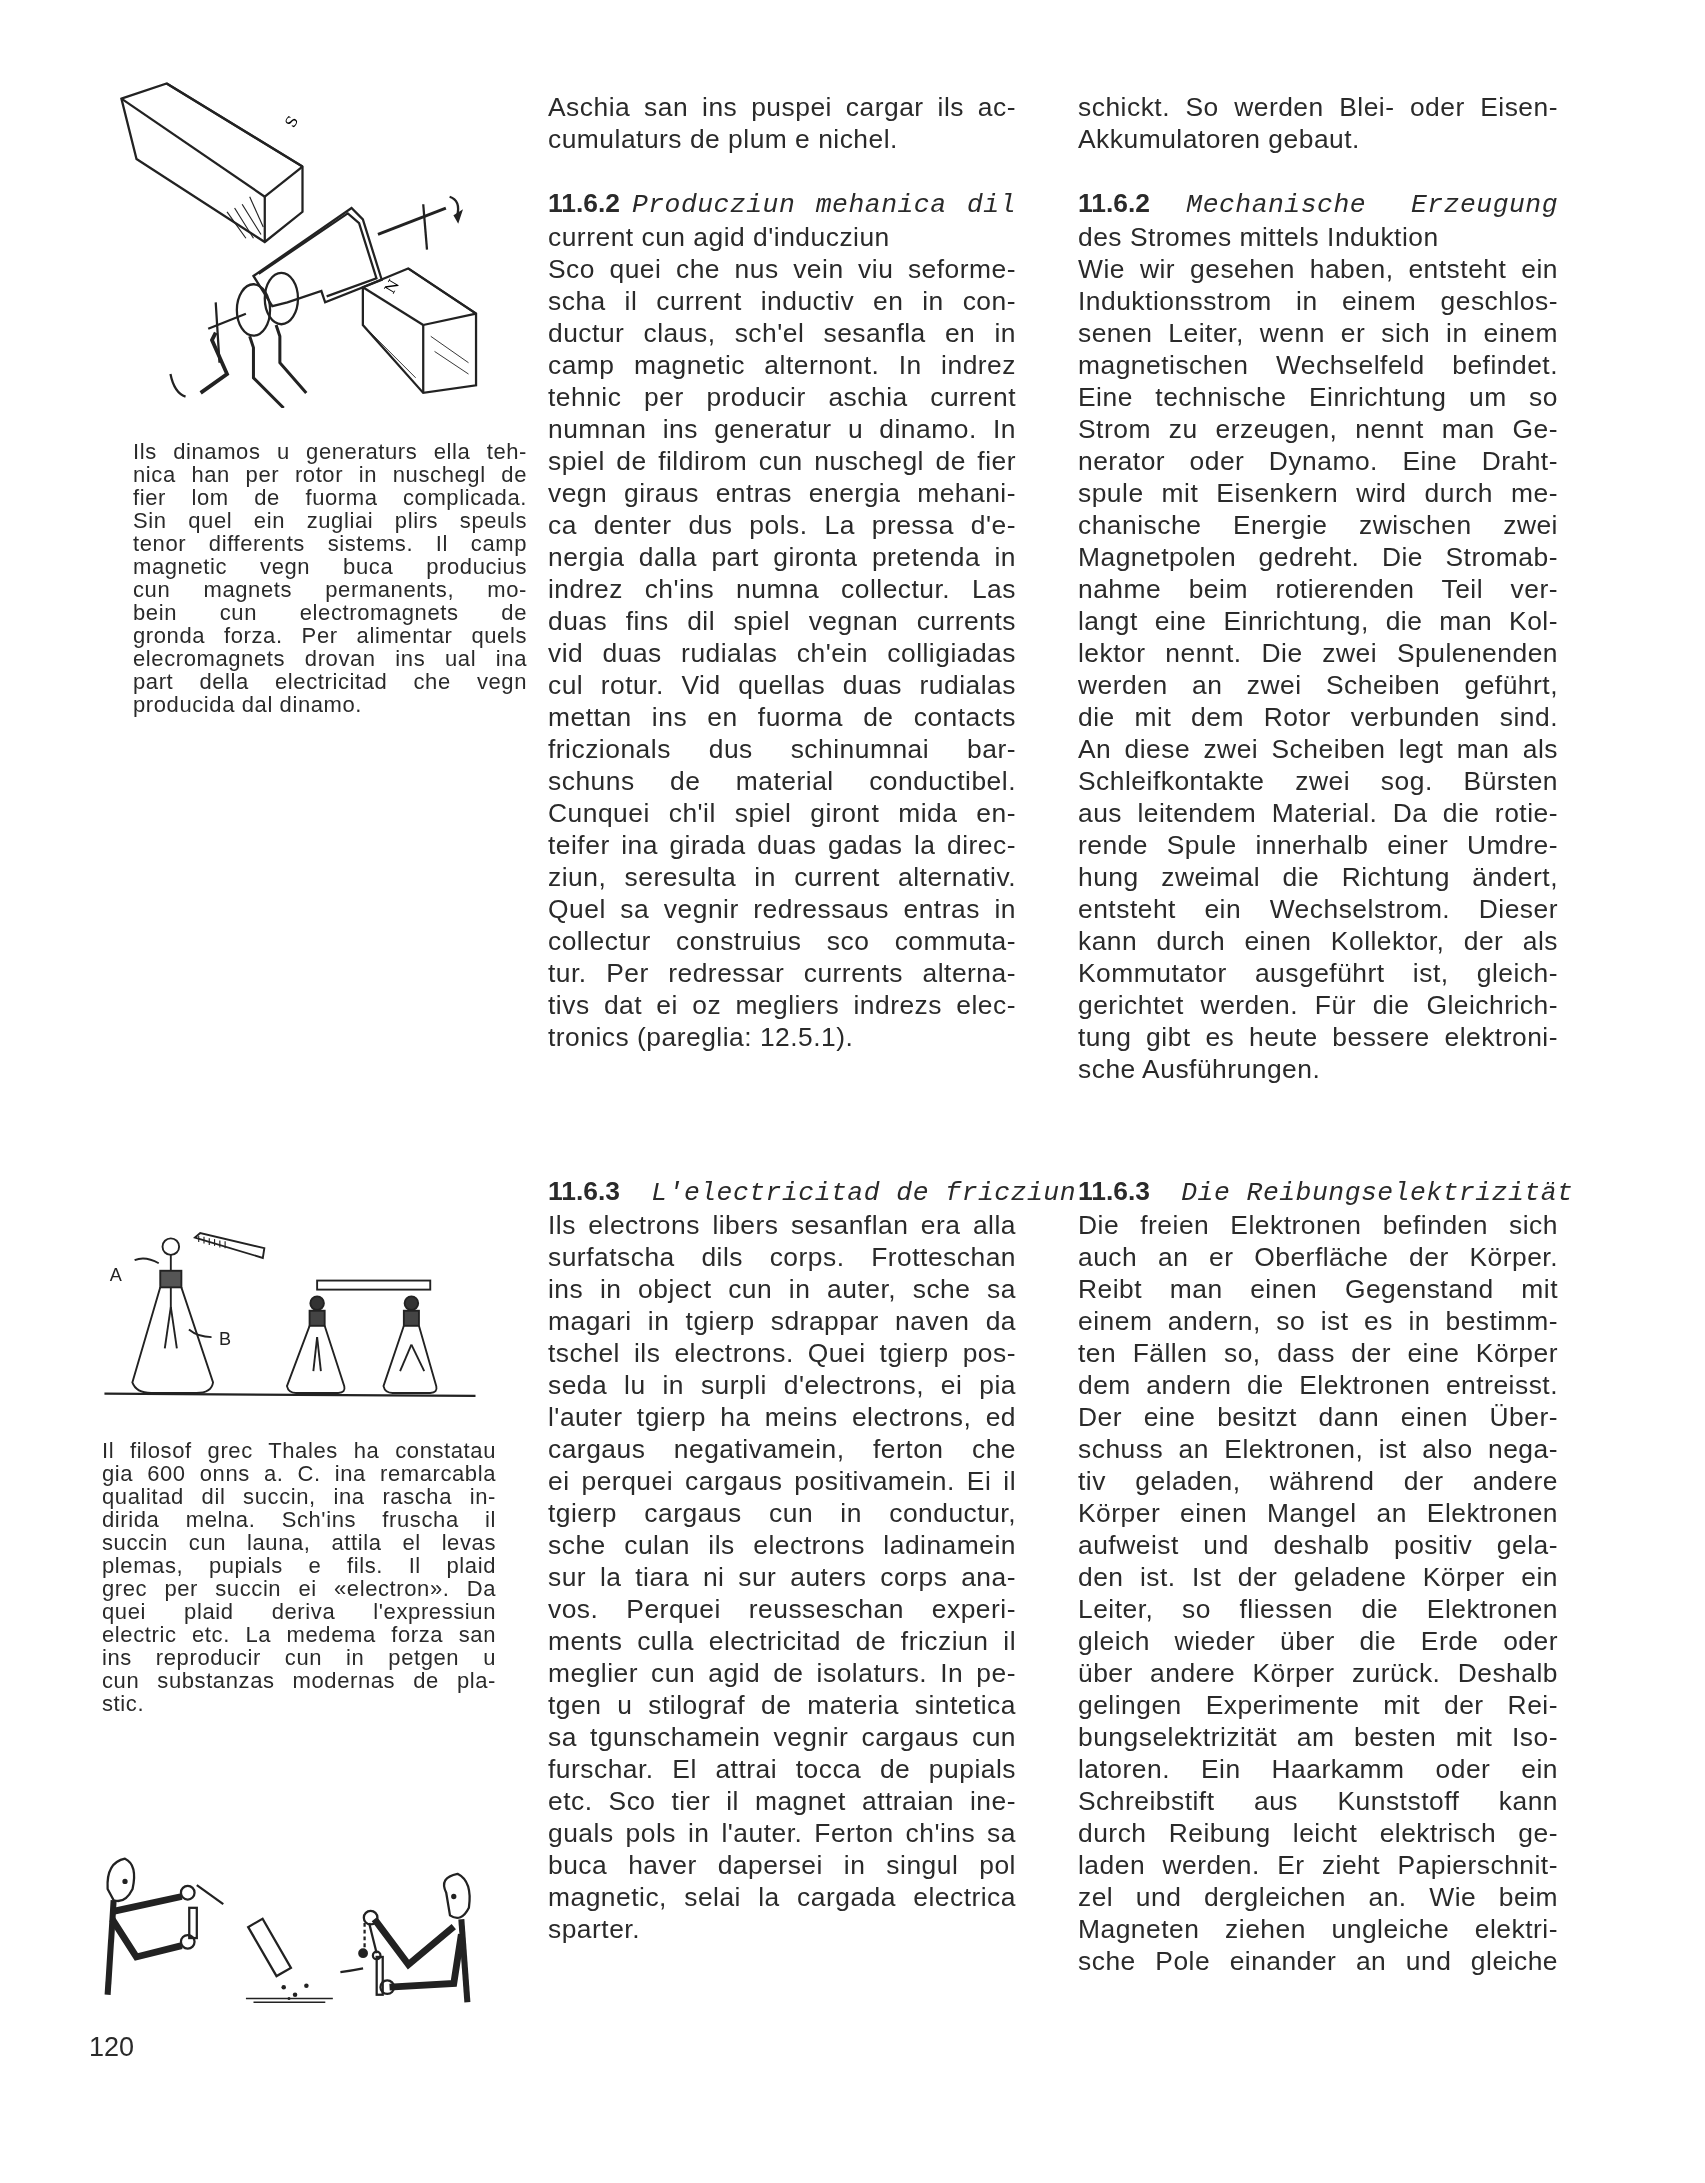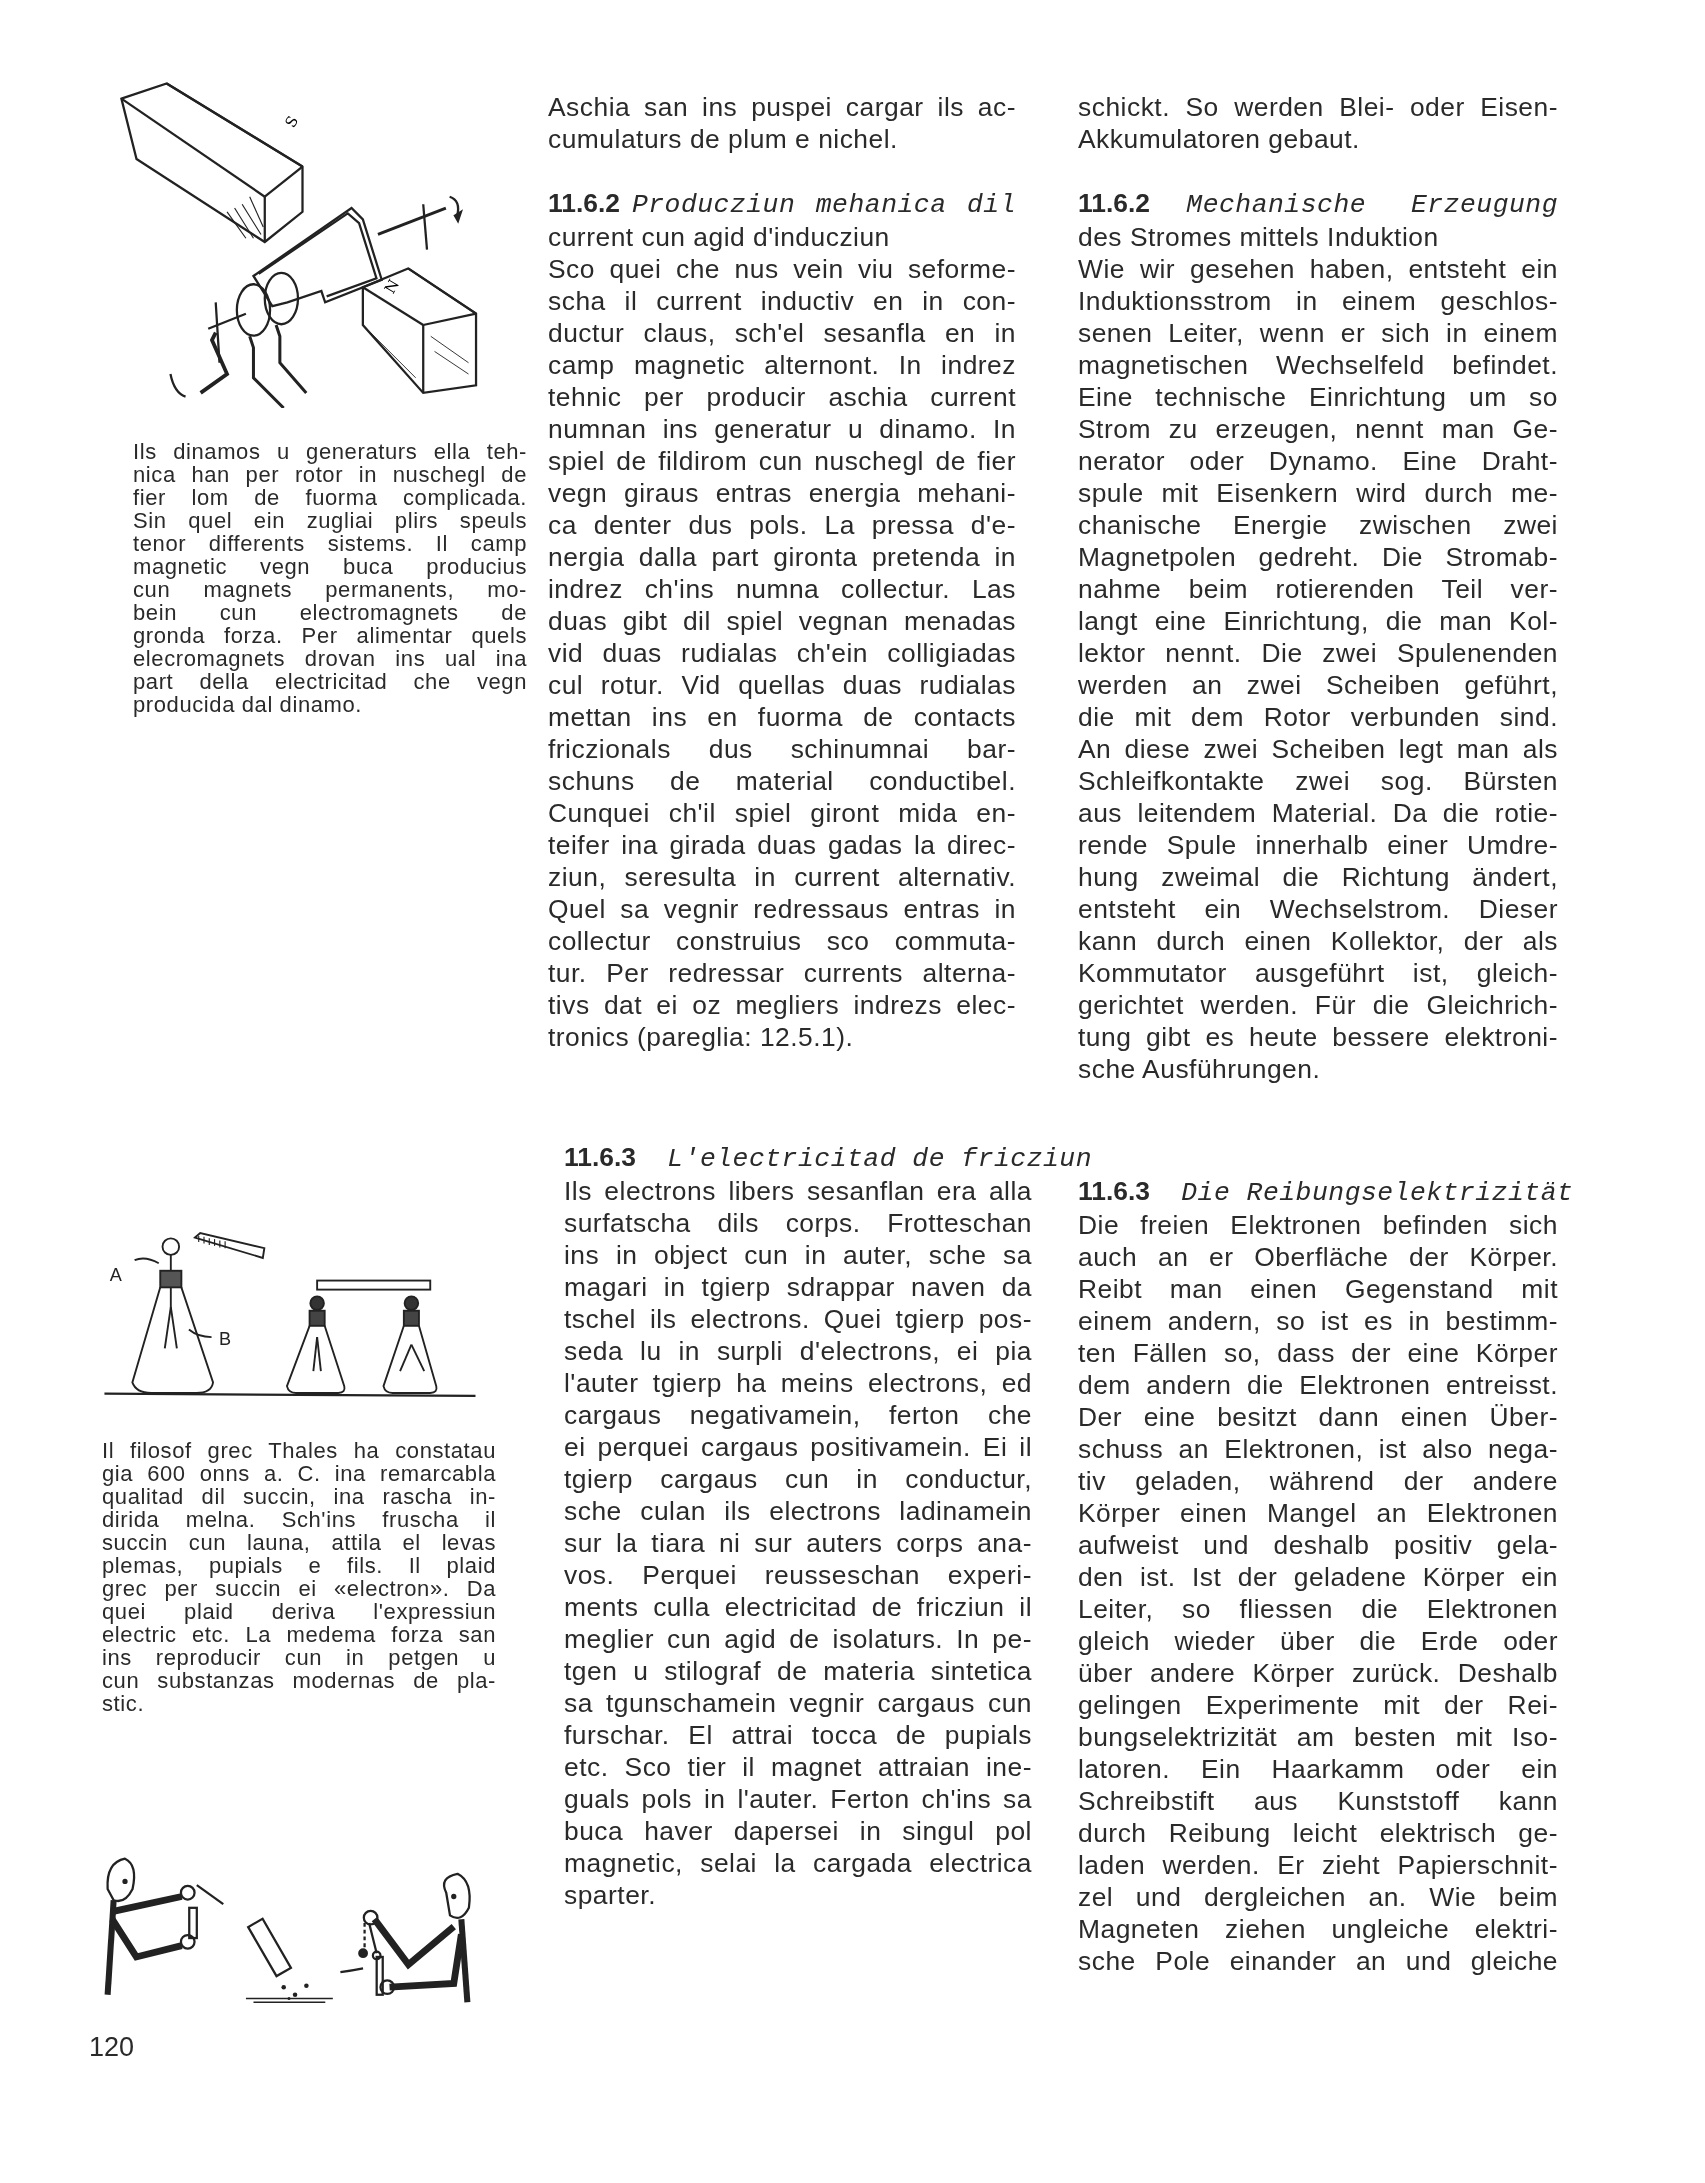--- a/index.html
+++ b/index.html
@@ -202,37 +202,37 @@
   <span class="line">scha il current inductiv en in con-</span>
   <span class="line">ductur claus, sch'el sesanfla en in</span>
   <span class="line">camp magnetic alternont. In indrez</span>
   <span class="line">tehnic per producir aschia current</span>
   <span class="line">numnan ins generatur u dinamo. In</span>
   <span class="line">spiel de fildirom cun nuschegl de fier</span>
   <span class="line">vegn giraus entras energia mehani-</span>
   <span class="line">ca denter dus pols. La pressa d'e-</span>
   <span class="line">nergia dalla part gironta pretenda in</span>
   <span class="line">indrez ch'ins numna collectur. Las</span>
-  <span class="line">duas gibt dil spiel vegnan menadas</span>
+  <span class="line">duas fins dil spiel vegnan currents</span>
   <span class="line">vid duas rudialas ch'ein colligiadas</span>
   <span class="line">cul rotur. Vid quellas duas rudialas</span>
   <span class="line">mettan ins en fuorma de contacts</span>
   <span class="line">friczionals dus schinumnai bar-</span>
   <span class="line">schuns de material conductibel.</span>
   <span class="line">Cunquei ch'il spiel giront mida en-</span>
   <span class="line">teifer ina girada duas gadas la direc-</span>
   <span class="line">ziun, seresulta in current alternativ.</span>
   <span class="line">Quel sa vegnir redressaus entras in</span>
   <span class="line">collectur construius sco commuta-</span>
   <span class="line">tur. Per redressar currents alterna-</span>
   <span class="line">tivs dat ei oz megliers indrezs elec-</span>
   <span class="line last">tronics (pareglia: 12.5.1).</span>
 </div>
 
-<div class="col" style="left:548px; top:1141px; width:468px;margin-left:16px;">
+<div class="col" style="left:548px; top:1175px; width:468px;">
   <span class="head">
     <span class="num">11.6.3</span>&nbsp;&nbsp;&nbsp;
     <span class="title">L'electricitad de fricziun</span>
   </span>
   <span class="line">Ils electrons libers sesanflan era alla</span>
   <span class="line">surfatscha dils corps. Frotteschan</span>
   <span class="line">ins in object cun in auter, sche sa</span>
   <span class="line">magari in tgierp sdrappar naven da</span>
   <span class="line">tschel ils electrons. Quei tgierp pos-</span>
   <span class="line">seda lu in surpli d'electrons, ei pia</span>

